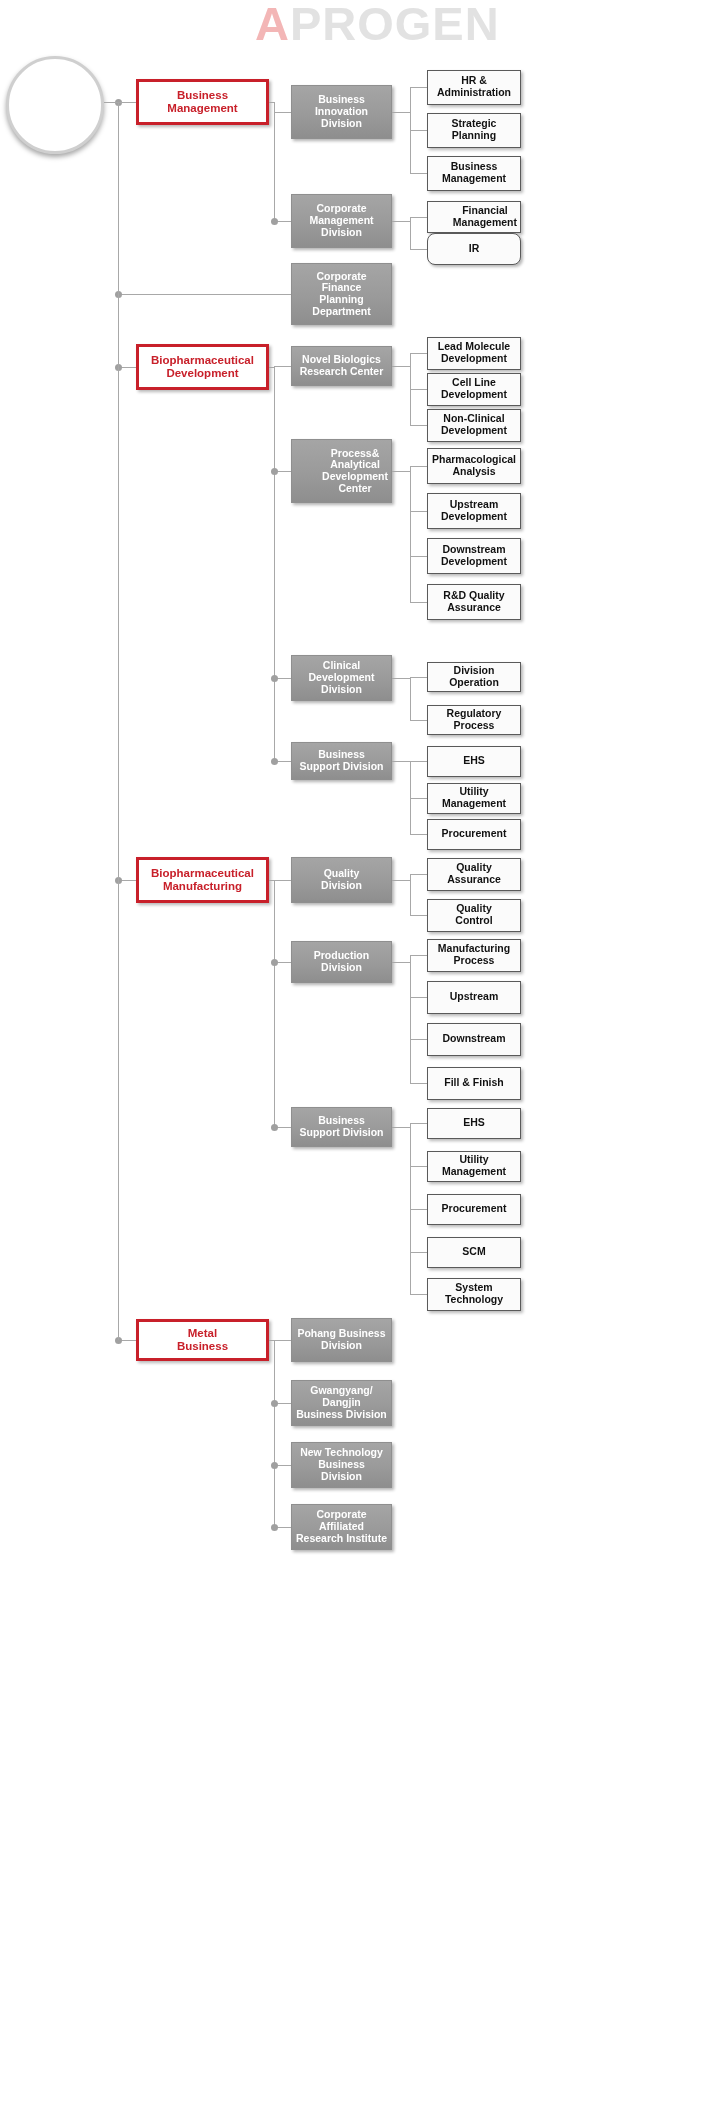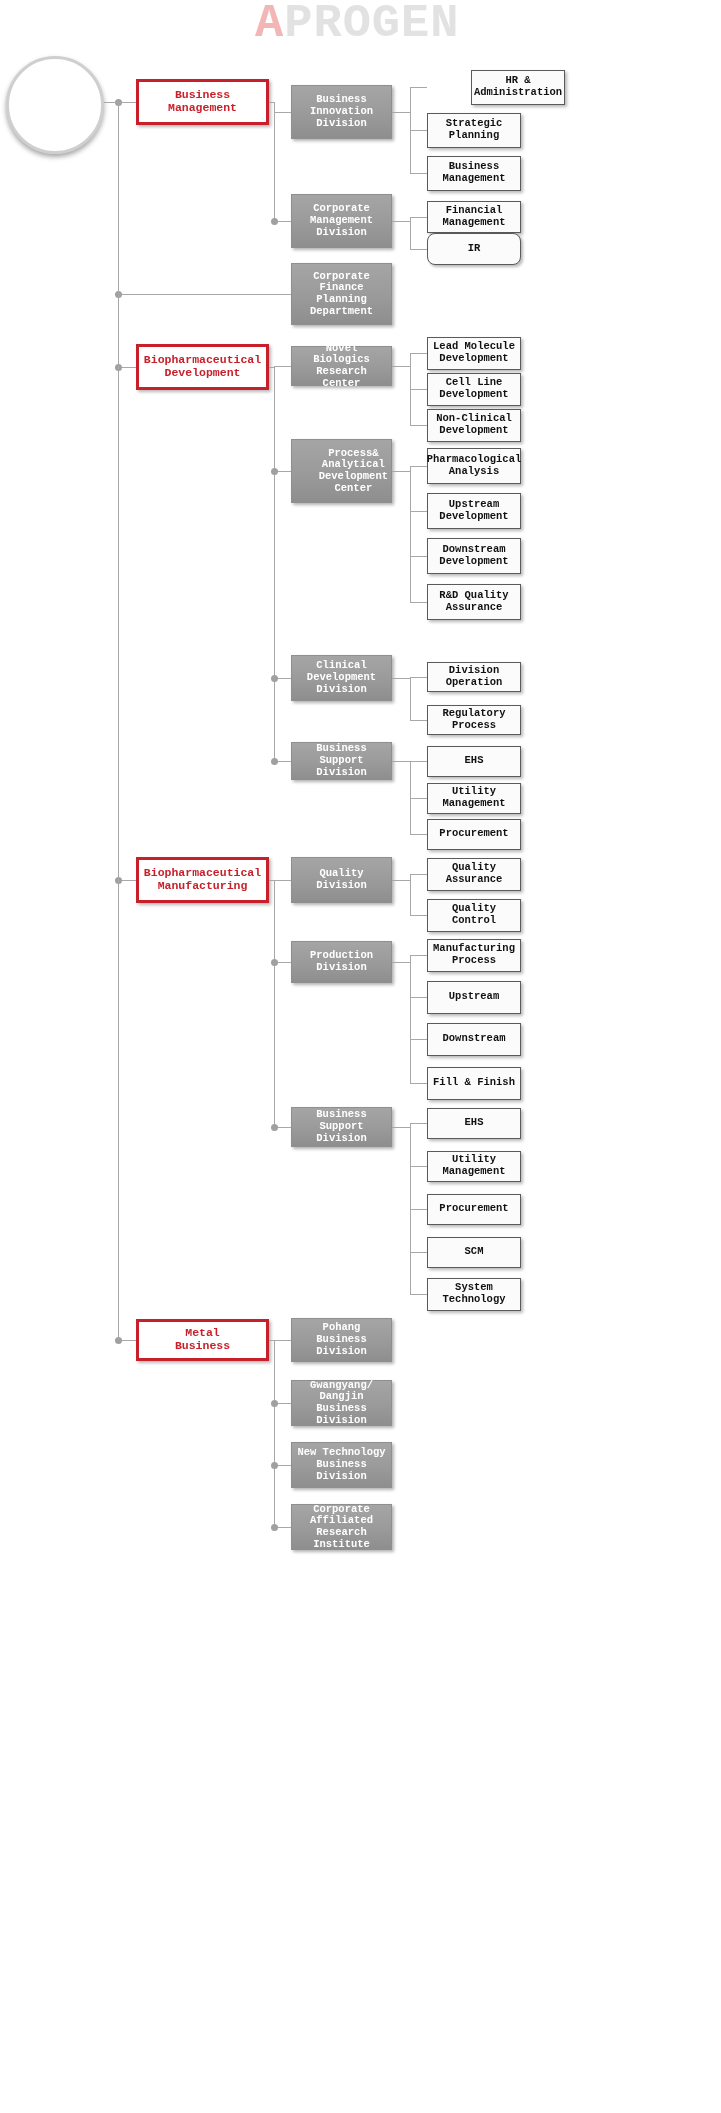--- a/index.html
+++ b/index.html
@@ -1,21 +1,21 @@
 <!DOCTYPE html>
 <html><head>
 <meta charset="utf-8">
 <style>
   html,body{margin:0;padding:0;}
   body{
     width:721px;height:2113px;background:#ffffff;
     font-family:"Liberation Sans","DejaVu Sans",sans-serif;
     position:relative;overflow:hidden;
   }
-  #chart{position:absolute;left:0;top:0;width:721px;height:2113px;font-family:Liberation Mono, monospace;}
+  #chart{position:absolute;left:0;top:0;width:721px;height:2113px;}
 
   
   .wm{
     position:absolute;top:-2px;left:255px;
     font-size:47px;font-weight:bold;letter-spacing:1px;
     color:#e2e2e2;line-height:52px;white-space:nowrap;
     user-select:none;
   }
   .wm .a-red{color:#f3b6b6;}
 
@@ -84,40 +84,40 @@
     <div class="ln lnh" style="left: 118px; top: 102px; width: 18px;"></div>
     <div class="dot" style="left: 114.5px; top: 98.5px;"></div>
     <div class="ln lnh" style="left: 269px; top: 102px; width: 5px;"></div>
     <div class="ln lnv" style="left: 274px; top: 102px; height: 119px;"></div>
     <div class="node gray-box" style="left: 291px; top: 85px; width: 101px; height: 54px;">
       <span>Business<br>Innovation<br>Division</span>
     </div>
     <div class="ln lnh" style="left: 274px; top: 112px; width: 17px;"></div>
     <div class="ln lnh" style="left: 392px; top: 112px; width: 18px;"></div>
     <div class="ln lnv" style="left: 410px; top: 87px; height: 86px;"></div>
-    <div class="node leaf-box" style="left: 427px; top: 69.5px; width: 94px; height: 35px; margin-left: 44px;">
+    <div class="node leaf-box" style="left: 427px; top: 69.5px; width: 94px; height: 35px;">
       <span>HR &amp;<br>Administration</span>
     </div>
     <div class="ln lnh" style="left: 410px; top: 87px; width: 17px;"></div>
     <div class="node leaf-box" style="left: 427px; top: 112.5px; width: 94px; height: 35px;">
       <span>Strategic<br>Planning</span>
     </div>
     <div class="ln lnh" style="left: 410px; top: 130px; width: 17px;"></div>
     <div class="node leaf-box" style="left: 427px; top: 155.5px; width: 94px; height: 35px;">
       <span>Business<br>Management</span>
     </div>
     <div class="ln lnh" style="left: 410px; top: 173px; width: 17px;"></div>
     <div class="node gray-box" style="left: 291px; top: 194px; width: 101px; height: 54px;">
       <span>Corporate<br>Management<br>Division</span>
     </div>
     <div class="ln lnh" style="left: 274px; top: 221px; width: 17px;"></div>
     <div class="dot" style="left: 270.5px; top: 217.5px;"></div>
     <div class="ln lnh" style="left: 392px; top: 221px; width: 18px;"></div>
     <div class="ln lnv" style="left: 410px; top: 217px; height: 32px;"></div>
-    <div class="node leaf-box" style="left: 427px; top: 201px; width: 94px; height: 32px;">
+    <div class="node leaf-box" style="left: 427px; top: 201px; width: 94px; height: 32px; justify-content: flex-end;">
       <span>Financial<br>Management</span>
     </div>
     <div class="ln lnh" style="left: 410px; top: 217px; width: 17px;"></div>
     <div class="node leaf-box" style="left: 427px; top: 233px; width: 94px; height: 32px; border-radius: 8px;">
       <span>IR</span>
     </div>
     <div class="ln lnh" style="left: 410px; top: 249px; width: 17px;"></div>
     <div class="node gray-box" style="left: 291px; top: 263px; width: 101px; height: 62px;">
       <span>Corporate<br>Finance<br>Planning<br>Department</span>
     </div>

